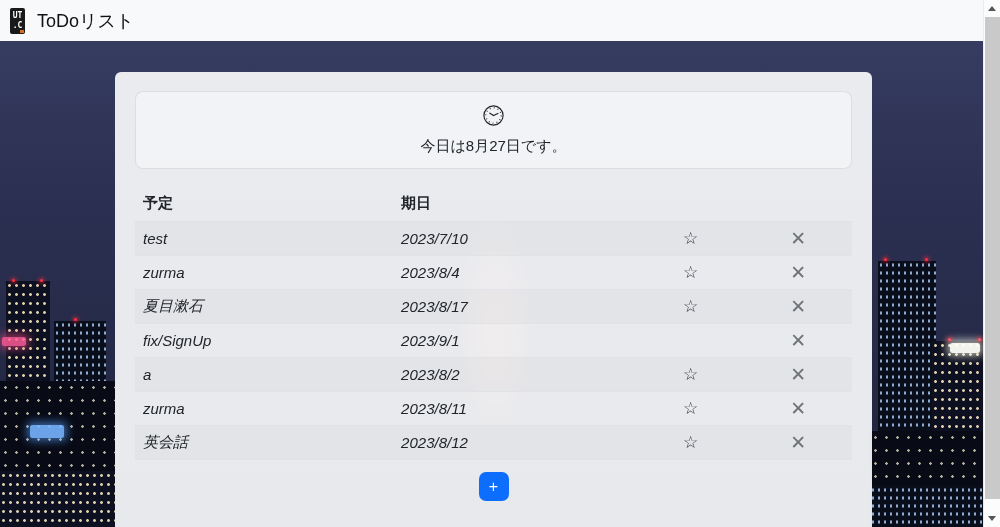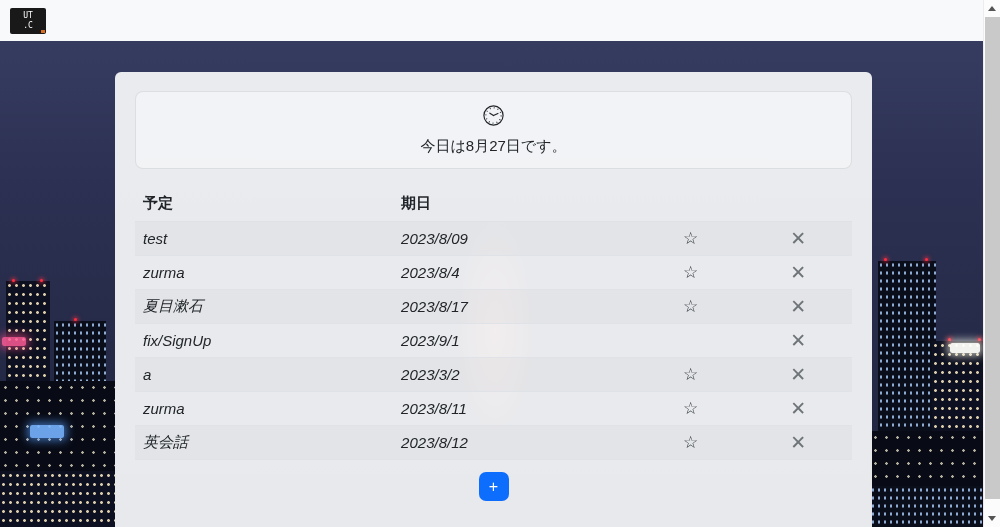--- a/index.html
+++ b/index.html
@@ -46,23 +46,23 @@
     background: radial-gradient(ellipse at center, rgba(255,130,80,0.5) 0%, rgba(255,100,60,0.2) 45%, transparent 72%);
   }
 
   
   .navbar {
     position: absolute; left: 0; top: 0; width: 1000px; height: 41px;
     background: #f8f9fa; display: flex; align-items: center;
     padding-left: 10px; z-index: 5;
   }
   .brand-logo {
-    position: relative; width: 36px; height: 26px; background: #191919;
+    position: relative; width: 15px; height: 26px; background: #191919;
     border-radius: 2px; color: #fff;
-    font-family: "DejaVu Sans Mono", monospace; font-size: 8px; font-weight: normal;
+    font-family: "DejaVu Sans Mono", monospace; font-size: 8px; font-weight: bold;
     line-height: 10px; text-align: center; padding-top: 3px;
   }
   .brand-logo .orange-px { position: absolute; right: 1px; bottom: 1px;
     width: 4px; height: 3px; background: #d96f1e; }
   .brand-title { margin-left: 12px; font-size: 18px; font-weight: 500; color: #111; }
 
   
   .card {
     position: absolute; left: 115px; top: 72px; width: 757px; height: 480px;
     background: rgba(250,251,252,0.92);
@@ -142,20 +142,21 @@
   <div class="reddot" style="left:978px; top:297px;"></div>
   <div class="whitesign" style="left:950px; top:302px; width:30px; height:10px;"></div>
 </div>
 
 <header class="navbar">
   <div class="brand-logo">
     <div>UT</div>
     <div>.C</div>
     <span class="orange-px"></span>
   </div>
+  <div class="brand-title">ToDoリスト</div>
 </header>
 
 <main class="card">
 
   <section class="banner">
     <svg width="23" height="23" viewBox="0 0 24 24">
       <circle cx="12" cy="12" r="10" fill="none" stroke="#212529" stroke-width="1.2"></circle>
       <circle cx="12" cy="12" r="8" fill="none" stroke="#212529" stroke-width="1.4" stroke-dasharray="0.9 3.29"></circle>
       <line x1="12" y1="12" x2="8.2" y2="9.6" stroke="#212529" stroke-width="1.3" stroke-linecap="round"></line>
       <line x1="12" y1="12" x2="16.6" y2="9.9" stroke="#212529" stroke-width="1.3" stroke-linecap="round"></line>
@@ -168,21 +169,21 @@
       <tr>
         <th class="col-plan">予定</th>
         <th class="col-due">期日</th>
         <th class="col-star"></th>
         <th class="col-del"></th>
       </tr>
     </thead>
     <tbody>
   <tr>
     <td>test</td>
-    <td>2023/8/09</td>
+    <td>2023/7/10</td>
     <td class="cell-center">
       <span class="star-btn">☆</span>
     </td>
     <td class="cell-center">
       <span class="del-btn">✕</span>
     </td>
   </tr>
 
   <tr>
     <td>zurma</td>
@@ -212,21 +213,21 @@
     <td class="cell-center">
       <span class="star-btn"></span>
     </td>
     <td class="cell-center">
       <span class="del-btn">✕</span>
     </td>
   </tr>
 
   <tr>
     <td>a</td>
-    <td>2023/3/2</td>
+    <td>2023/8/2</td>
     <td class="cell-center">
       <span class="star-btn">☆</span>
     </td>
     <td class="cell-center">
       <span class="del-btn">✕</span>
     </td>
   </tr>
 
 
   <tr>

